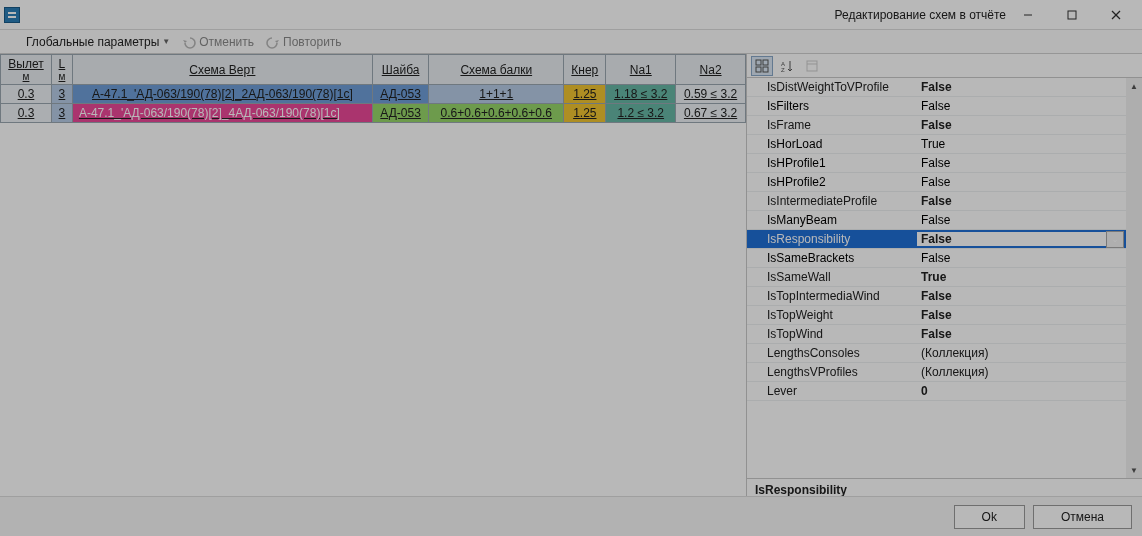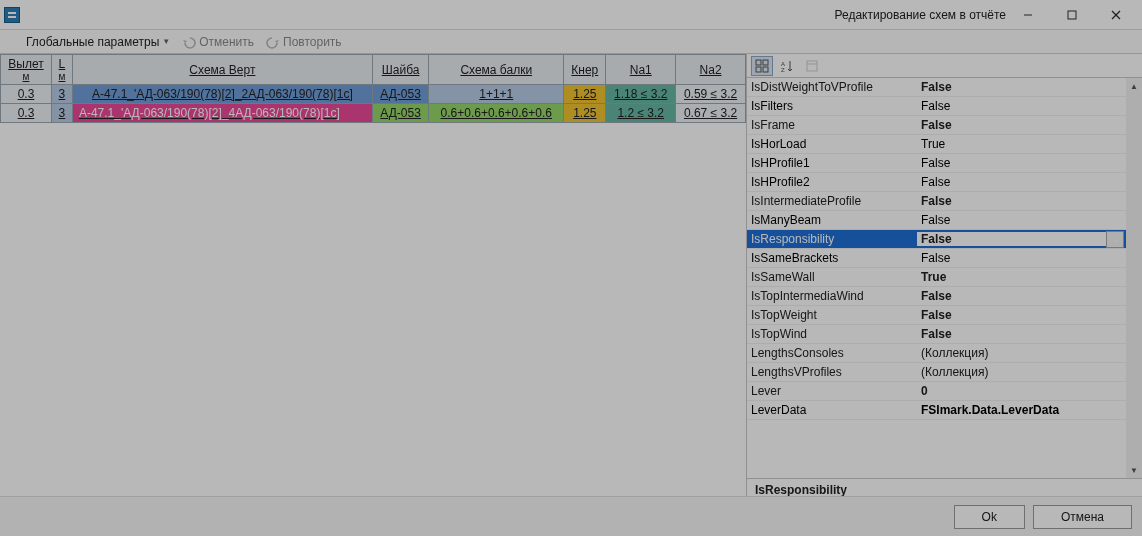--- a/index.html
+++ b/index.html
@@ -50,21 +50,21 @@
 
   
   .pg-toolbar { height: 24px; border-bottom: 1px solid #c9c9c9; display: flex; align-items: center; padding: 0 4px; gap: 3px; }
   .pg-tool { width: 22px; height: 20px; border: 1px solid transparent; display: flex; align-items: center; justify-content: center; }
   .pg-tool.active { border: 1px solid #8aa8c8; background: #dce8f5; }
   .pg-tool svg { width: 14px; height: 14px; }
 
   .pg-body { flex: 1; overflow: hidden; position: relative; display: flex; }
   .pg-rows { flex: 1; }
   .pg-row { display: flex; height: 19px; align-items: center; border-bottom: 1px solid #eef0f2; }
-  .pg-name { width: 170px; padding-left: 4px; }
+  .pg-name { width: 170px; padding-left: 20px; }
   .pg-val { flex: 1; padding-left: 4px; }
   .pg-row.dim .pg-name, .pg-row.dim .pg-val { color: #000000; }
   .pg-row.bold .pg-val { font-weight: 700; }
   .pg-row.sel { background: #1f6fd6; color: #fff; }
   .pg-row.sel .pg-val { background: #fff; color: #222; font-weight: 700; }
   .pg-row .dd { width: 18px; height: 17px; border: 1px solid #a8a8a8; background: #f3f3f3; display: flex; align-items: center; justify-content: center; font-size: 8px; margin-right: 2px; }
 
   .pg-vscroll { width: 16px; background: #f1f1f1; position: relative; }
   .pg-vs-btn { width: 16px; height: 16px; display: flex; align-items: center; justify-content: center; font-size: 8px; color: #555; }
 
@@ -260,24 +260,20 @@
             <div class="pg-val">(Коллекция)</div>
           </div>
           <div class="pg-row">
             <div class="pg-name">LengthsVProfiles</div>
             <div class="pg-val">(Коллекция)</div>
           </div>
           <div class="pg-row bold">
             <div class="pg-name">Lever</div>
             <div class="pg-val">0</div>
           </div>
-          <div class="pg-row dim bold">
-            <div class="pg-name">LeverData</div>
-            <div class="pg-val" style="font-weight: 700;">FSImark.Data.LeverData</div>
-          </div>
         </div>
       <div class="pg-vscroll">
         <div class="pg-vs-btn">▲</div>
         <div style="flex:1"></div>
         <div class="pg-vs-btn" style="position:absolute;bottom:0">▼</div>
       </div>
     </div>
 
     <div class="pg-desc">
       <span>IsResponsibility</span>

